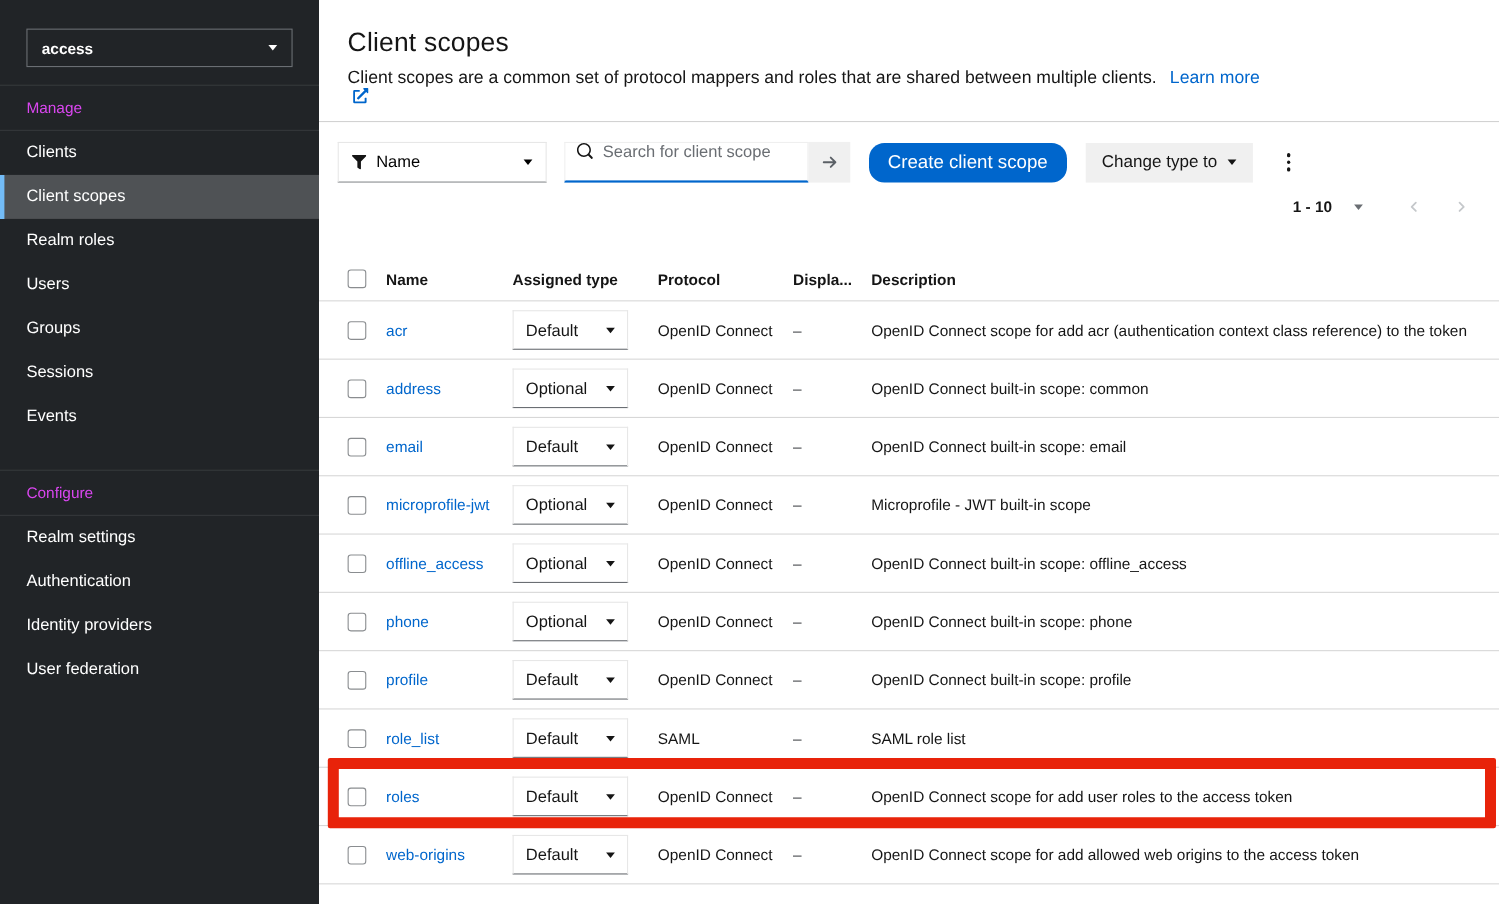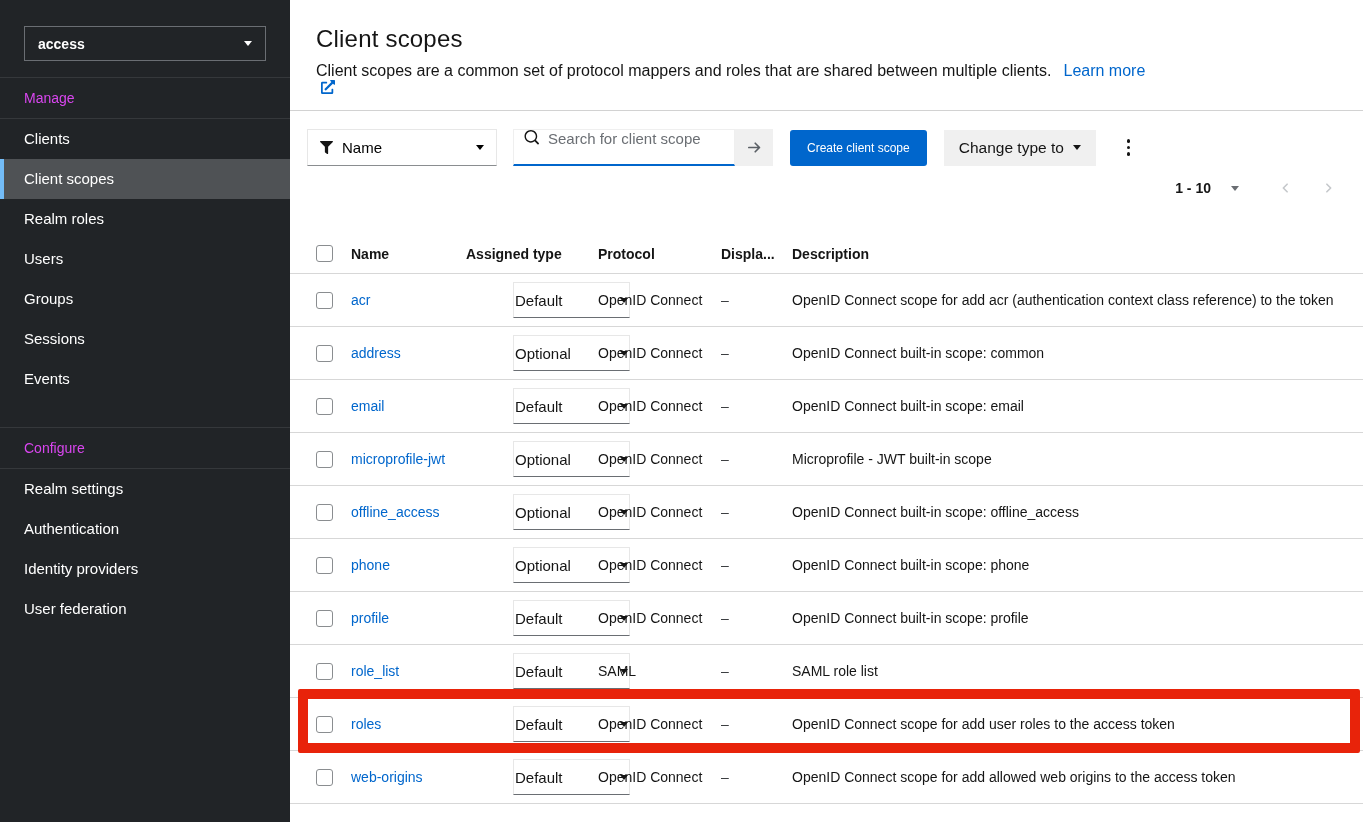--- a/index.html
+++ b/index.html
@@ -40,21 +40,21 @@
   .filter-select .flabel { margin-left:9px; flex:1; text-align:left; }
   .search-group { display:flex; margin-left:16px; }
   .search-box { width:222px; height:37px; border:1px solid #efefef; border-bottom:2px solid #0066cc;
     display:flex; align-items:flex-start; padding:0 8px 0 10px; background:#fff; }
   .search-box input { border:none; outline:none; flex:1; font-size:15px; margin-left:9px;
     font-family:inherit; color:#151515; min-width:0; }
   .search-box input::placeholder { color:#6a6e73; }
   .arrow-btn { width:38px; height:37px; background:#f0f0f0; border:none; cursor:pointer;
     display:flex; align-items:center; justify-content:center; }
   .primary-btn { margin-left:17px; height:36px; padding:0 17px; background:#0066cc; color:#fff;
-    border:none; border-radius:3px; font-size:12px; cursor:pointer; font-family:inherit; }
+    border:none; border-radius:14px; font-size:17px; cursor:pointer; font-family:inherit; }
   .grey-dropdown { margin-left:17px; height:36px; padding:0 15px; background:#f0f0f0; color:#151515;
     border:none; display:flex; align-items:center; gap:9px; font-size:15.5px; cursor:pointer;
     font-family:inherit; }
   .kebab-btn { margin-left:25px; background:none; border:none; cursor:pointer;
     display:flex; flex-direction:column; gap:3px; padding:6px; }
   .kebab-btn i { width:3.5px; height:3.5px; border-radius:50%; background:#151515; }
 
   
   .pagination { display:flex; align-items:center; justify-content:flex-end;
     height:40px; margin-top:2px; padding-right:24px; }
@@ -68,23 +68,23 @@
   
   .table { margin-top:26px; }
   .tr, .thead { display:grid; grid-template-columns:61px 115px 132px 123px 71px 1fr;
     align-items:center; border-bottom:1px solid #d7d7d7; }
   .thead { height:40px; font-size:14px; font-weight:700; }
   .tr { height:53px; font-size:14px; }
   .td-check { padding-left:26px; display:flex; align-items:center; }
   .checkbox { width:17px; height:17px; border:1px solid #8a8d90; border-radius:3px; background:#fff;
     display:inline-block; cursor:pointer; }
   .name-link { color:#0066cc; text-decoration:none; font-size:14px; }
-  .type-select { width:117px; height:36px; background:#fff; border:1px solid #e7e7e7;
+  .type-select { width:105px; height:36px; background:#fff; border:1px solid #e7e7e7;
     border-bottom-color:#6a6e73; display:flex; align-items:center; justify-content:space-between;
-    padding:0 1px; font-size:15px; cursor:pointer; font-family:inherit; color:#151515;margin-left:47px; }
+    padding:0 11px; font-size:15px; cursor:pointer; font-family:inherit; color:#151515; }
   .td-dash { color:#3c3f42; }
   .td-desc { color:#151515; padding-right:10px; white-space:nowrap; overflow:hidden; }
 
   
   .highlight-box { position:absolute; left:8px; top:689px; width:1062px; height:64px;
     border:10px solid #e8230a; border-radius:2px; z-index:5; pointer-events:none; }
 
   svg { display:block; }
 </style>
 </head>

